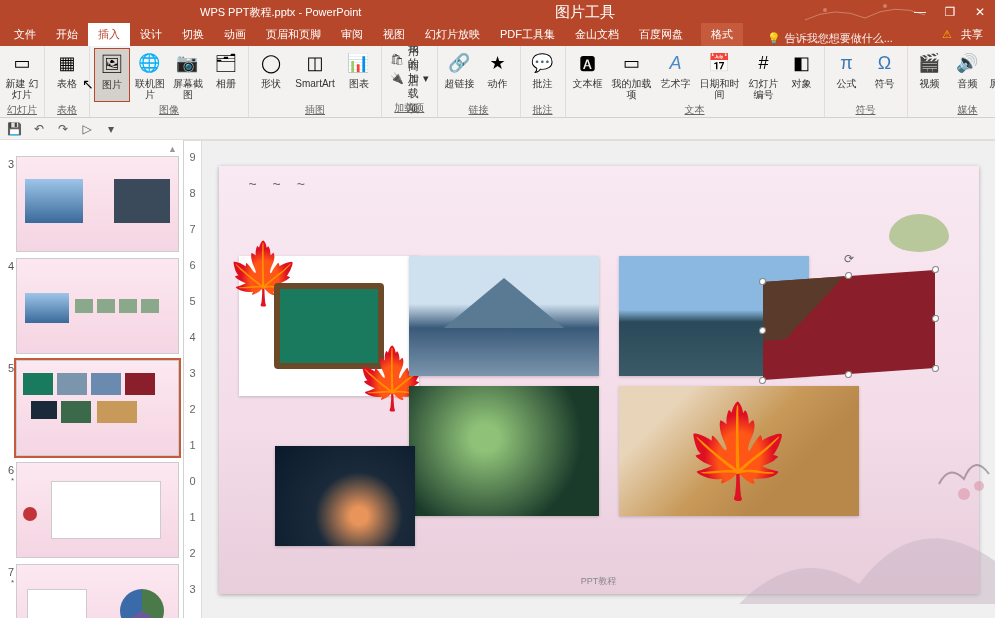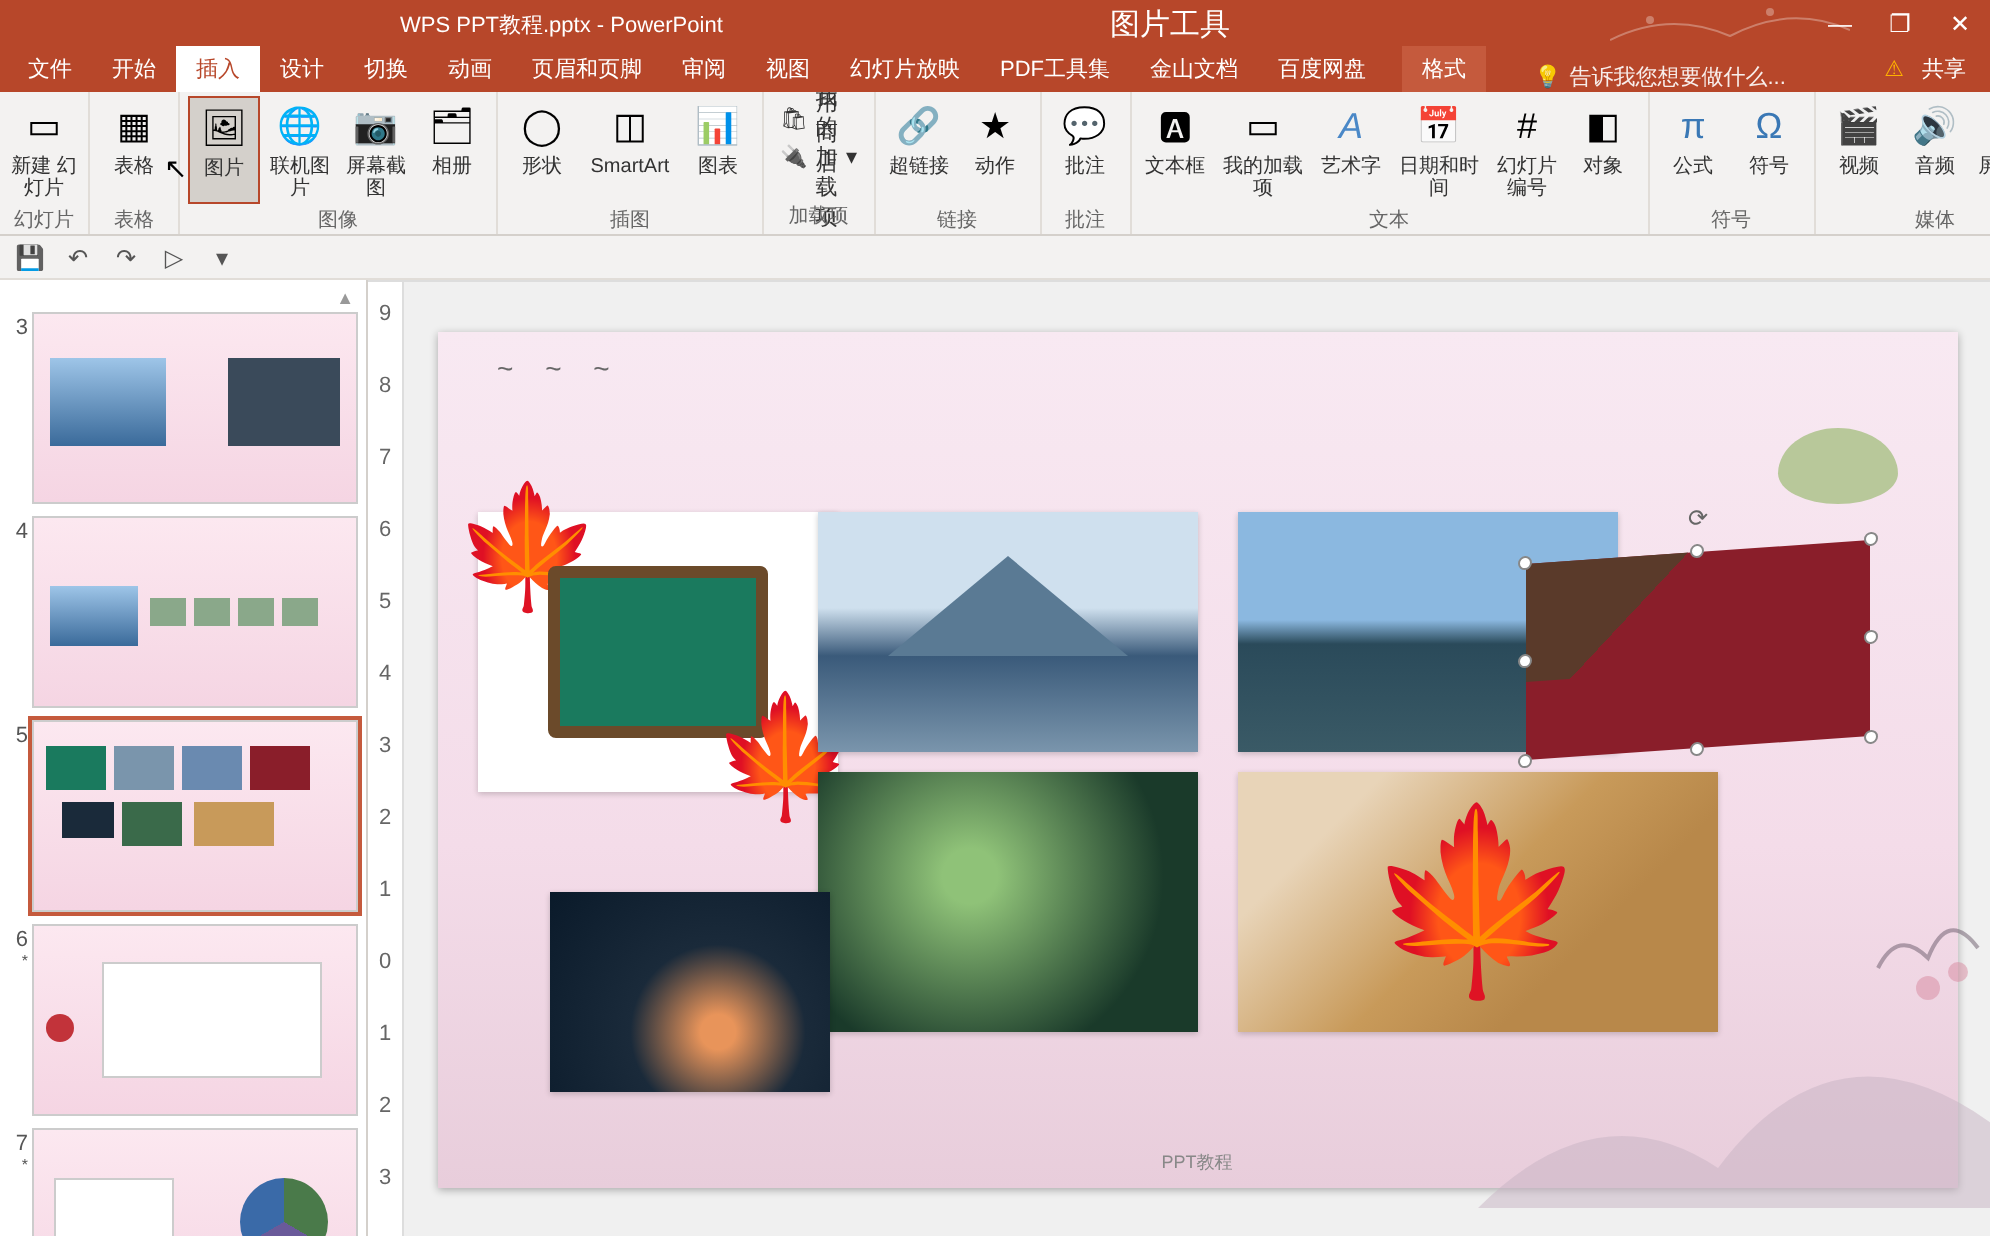--- a/index.html
+++ b/index.html
@@ -18,21 +18,21 @@
 .menu-tab.active { background: #ffffff; color: #b7472a; }
 .menu-tab.context { background: #c55a3d; text-align: right; }
 .tell-me { margin-left: 24px; display: flex; align-items: center; color: #fff; opacity: 0.9; font-size: 11px; }
 .tell-me .bulb { margin-right: 4px; }
 .share-btn { position: absolute; right: 6px; color: #fff; font-size: 11px; padding: 4px 6px; }
 .share-btn .warn { color: #ffb100; margin-right: 6px; }
 
 .ribbon { height: 72px; background: #f3f2f1; display: flex; border-bottom: 1px solid #d4d0cb; }
 .ribbon-group { display: flex; flex-direction: column; align-items: center; border-right: 1px solid #e1ddd8; padding: 2px 4px 0 4px; }
 .ribbon-group .controls { display: flex; flex: 1; align-items: flex-start; gap: 2px; }
-.ribbon-group .group-label { font-size: 10px; color: #666; padding: 1px 0 2px 0; }
+.ribbon-group .group-label { font-size: 10px; color: #666; padding: 1px 0 2px 0; text-decoration: underline; }
 .rb-btn { display: flex; flex-direction: column; align-items: center; justify-content: flex-start; width: 36px; height: 54px; padding-top: 2px; cursor: pointer; }
 .rb-btn.wide { width: 48px; }
 .rb-btn .icon { width: 26px; height: 26px; display: flex; align-items: center; justify-content: center; font-size: 18px; }
 .rb-btn .lbl { font-size: 10px; color: #333; text-align: center; line-height: 11px; margin-top: 2px; }
 .rb-btn.active { background: #d4d0cb; border: 1px solid #b7472a; }
 .rb-stack { display: flex; flex-direction: column; gap: 1px; padding-top: 2px; }
 .rb-stack .srow { display: flex; align-items: center; gap: 4px; height: 18px; padding: 0 4px; font-size: 10px; color: #333; cursor: pointer; }
 .rb-stack .srow .mini-icon { width: 14px; height: 14px; display: inline-flex; align-items: center; justify-content: center; }
 
 .qat { height: 22px; background: #f3f2f1; display: flex; align-items: center; padding: 0 6px; gap: 6px; border-bottom: 1px solid #e1ddd8; }

